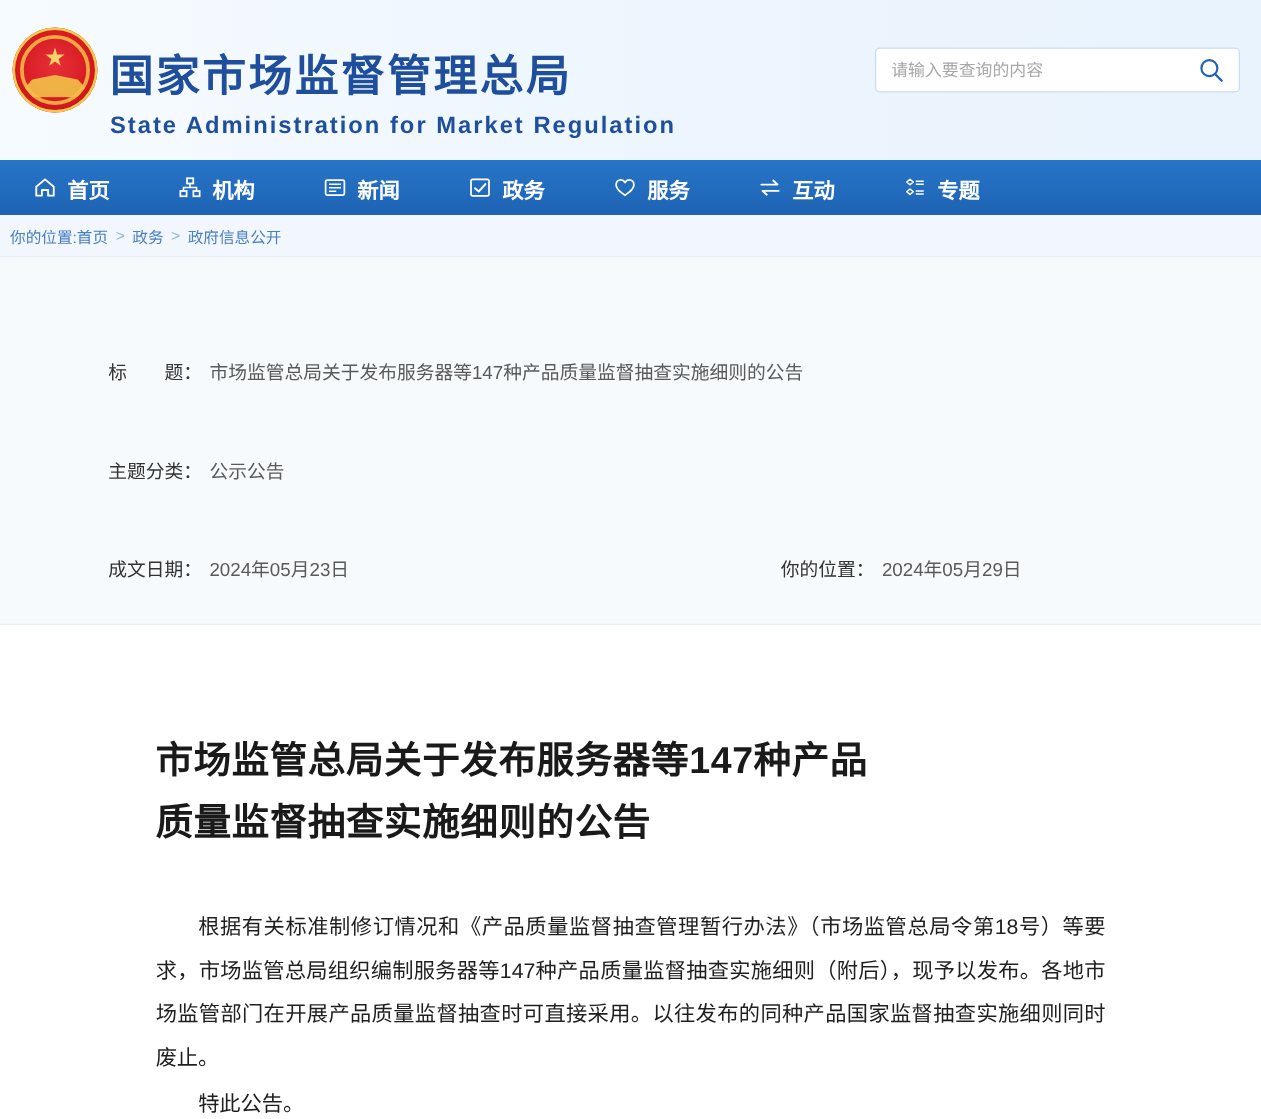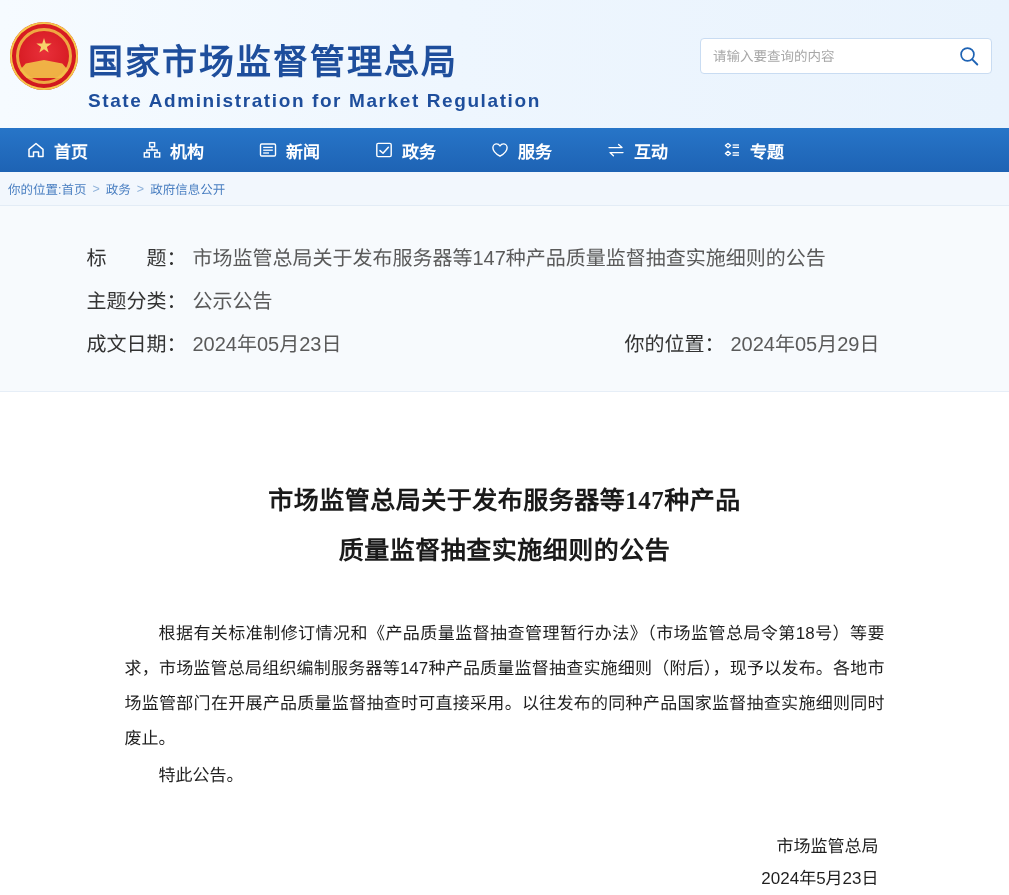--- a/index.html
+++ b/index.html
@@ -170,22 +170,23 @@
     margin: 0 auto;
   }
   .meta-row {
     display: flex;
     margin-bottom: 14px;
   }
   .meta-row:last-child { margin-bottom: 0; }
   .meta-cell {
     display: flex;
     align-items: baseline;
-    font-size: 20px;
+    font-size: 15px;
     color: #444;
+    margin-top: 44px;
   }
   .meta-cell.full { width: 100%; }
   .meta-cell.left { width: 538px; }
   .meta-cell.right { width: 298px; }
   .meta-label {
     color: #333;
     white-space: pre;
     margin-right: 6px;
     flex: none;
   }
@@ -194,27 +195,26 @@
   
   .article {
     width: 1009px;
     padding: 84px 0 30px 0;
   }
   .article-inner {
     width: 760px;
     margin: 0 auto;
   }
   .doc-title {
-    text-align: center;
-    font-size: 25px;
+    text-align: left;
+    font-size: 30px;
     font-weight: bold;
     color: #1a1a1a;
     line-height: 50px;
     letter-spacing: .5px;
-    font-family: Liberation Serif, serif;
   }
   .doc-body {
     margin-top: 40px;
     font-size: 17px;
     line-height: 35px;
     color: #1f1f1f;
     text-align: justify;
   }
   .doc-body p {
     margin: 0 0 2px 0;

